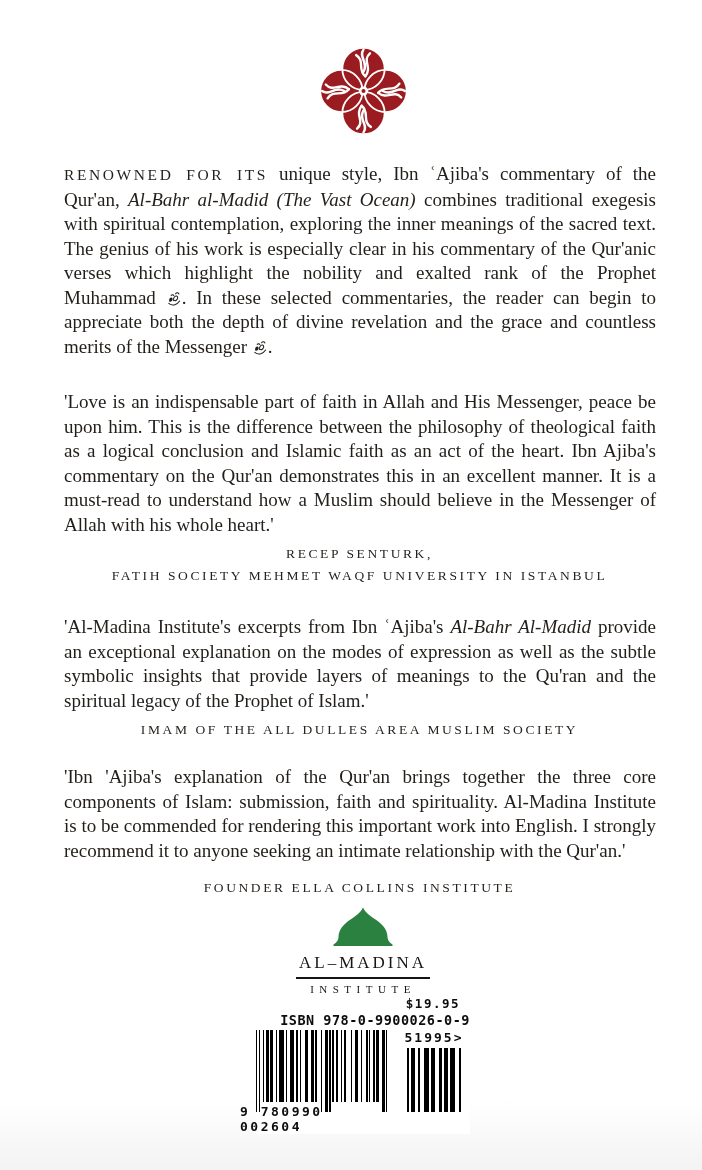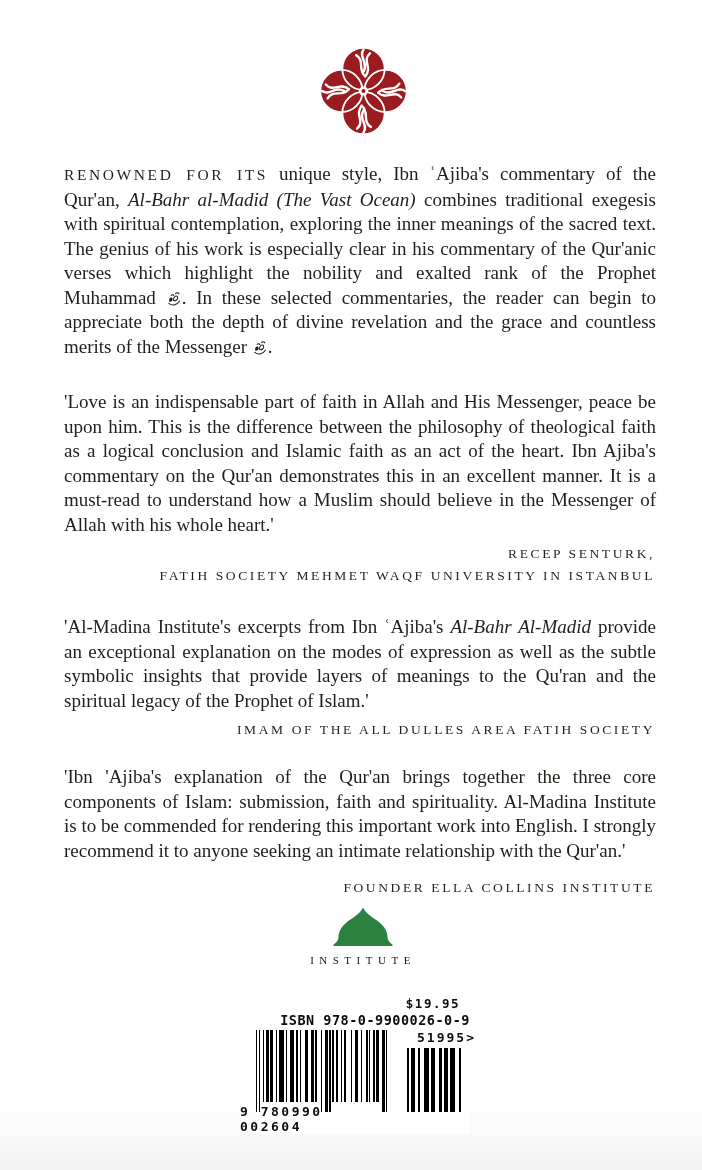--- a/index.html
+++ b/index.html
@@ -28,21 +28,21 @@
   .p-quote1 { margin-top: 31px; }
   .p-quote2 { margin-top: 28px; }
   .p-quote3 { margin-top: 24px; }
   .seg-n { font-style: normal; }
   .seg-i { font-style: italic; }
   .seg-lead { font-size: 15.5px; letter-spacing: 2.6px; }
   .honorific-icon { display: inline-block; width: 16px; height: 16px; vertical-align: -3px; }
   
   .attribution {
     margin: 6px 47px 0 64px;
-    text-align: right;
+    text-align: center;
     font-size: 13.5px; line-height: 22px;
     letter-spacing: 2.6px;
     color: #241f1b;
   }
   .attr-3 { margin-top: 14px; }
   
   .publisher {
     position: absolute; top: 906px; left: 0; right: 0;
     text-align: center; transform: translateX(12px);
   }
@@ -70,21 +70,21 @@
   .bc-price { text-align: right; font-size: 12.5px; letter-spacing: 1.5px; padding-right: 10px; }
   .bc-isbn  { text-align: right; font-size: 13.5px; letter-spacing: 0.5px; margin-top: 1px; }
   .bars-row { display: flex; margin-top: 2px; }
   .main-bc { width: 134px; }
   .bars { display: flex; align-items: flex-start; height: 82px; }
   .bars .bar { background: #000; height: 72px; }
   .bars .space { background: transparent; height: 72px; }
   .bars .guard { height: 82px; }
   .ean-text { font-size: 13px; letter-spacing: 2.5px; margin-left: -16px; margin-top: -8px; background: transparent; }
   .supp-bc { width: 72px; margin-left: 8px; }
-  .supp-num { font-size: 13px; letter-spacing: 2px; text-align: left; margin-left: 19px; }
+  .supp-num { font-size: 13px; letter-spacing: 2px; text-align: center; }
   .supp-bars { height: 64px; margin-top: 3px; justify-content: center; }
   .supp-bars .bar, .supp-bars .space { height: 64px; }
   .hidden-defs { position: absolute; width: 0; height: 0; overflow: hidden; }
 </style>
 </head>
 <body>
 
 <svg class="hidden-defs" aria-hidden="true">
   <defs>
     <symbol id="sym-honorific" viewBox="0 0 20 20">
@@ -142,32 +142,33 @@
       </svg><span class="seg-n">.</span></p>
 
   <p class="body-text p-quote1"><span class="seg-n">'Love is an indispensable part of faith in Allah and His Messenger, peace be upon him. This is the difference between the philosophy of theological faith as a logical conclusion and Islamic faith as an act of the heart. Ibn Ajiba's commentary on the Qur'an demonstrates this in an excellent manner. It is a must-read to understand how a Muslim should believe in the Messenger of Allah with his whole heart.'</span></p>
   <div class="attribution">
     <div>RECEP SENTURK,</div>
     <div>FATIH SOCIETY MEHMET WAQF UNIVERSITY IN ISTANBUL</div>
   </div>
 
   <p class="body-text p-quote2"><span class="seg-n">'Al-Madina Institute's excerpts from Ibn ʿAjiba's </span><span class="seg-i">Al-Bahr Al-Madid</span><span class="seg-n"> provide an exceptional explanation on the modes of expression as well as the subtle symbolic insights that provide layers of meanings to the Qu'ran and the spiritual legacy of the Prophet of Islam.'</span></p>
   <div class="attribution">
-    <div>IMAM OF THE ALL DULLES AREA FATIH SOCIETY</div>
+    <div>IMAM OF THE ALL DULLES AREA MUSLIM SOCIETY</div>
   </div>
 
   <p class="body-text p-quote3"><span class="seg-n">'Ibn 'Ajiba's explanation of the Qur'an brings together the three core components of Islam: submission, faith and spirituality. Al-Madina Institute is to be commended for rendering this important work into English. I strongly recommend it to anyone seeking an intimate relationship with the Qur'an.'</span></p>
   <div class="attribution attr-3">
     <div>FOUNDER ELLA COLLINS INSTITUTE</div>
   </div>
 
   <div class="publisher">
     <svg class="dome-icon" width="62" height="44" viewBox="0 0 124 88">
       <path fill="#2b8240" d="M62 3 C57 14 47 20 37 27 C23 36 13 48 13 62 C13 68 9 73 3 77 L3 80 L121 80 L121 77 C115 73 111 68 111 62 C111 48 101 36 87 27 C77 20 67 14 62 3 Z"></path>
     </svg>
+    <div class="pub-name">AL–MADINA</div>
     <div class="pub-sub">INSTITUTE</div>
   </div>
 
   <div class="barcode-block">
     <div class="bc-price">$19.95</div>
     <div class="bc-isbn">ISBN 978-0-9900026-0-9</div>
     <div class="bars-row">
       <div class="main-bc">
         <div class="bars">
             <div class="bar guard" style="width: 1.42px;"></div>

